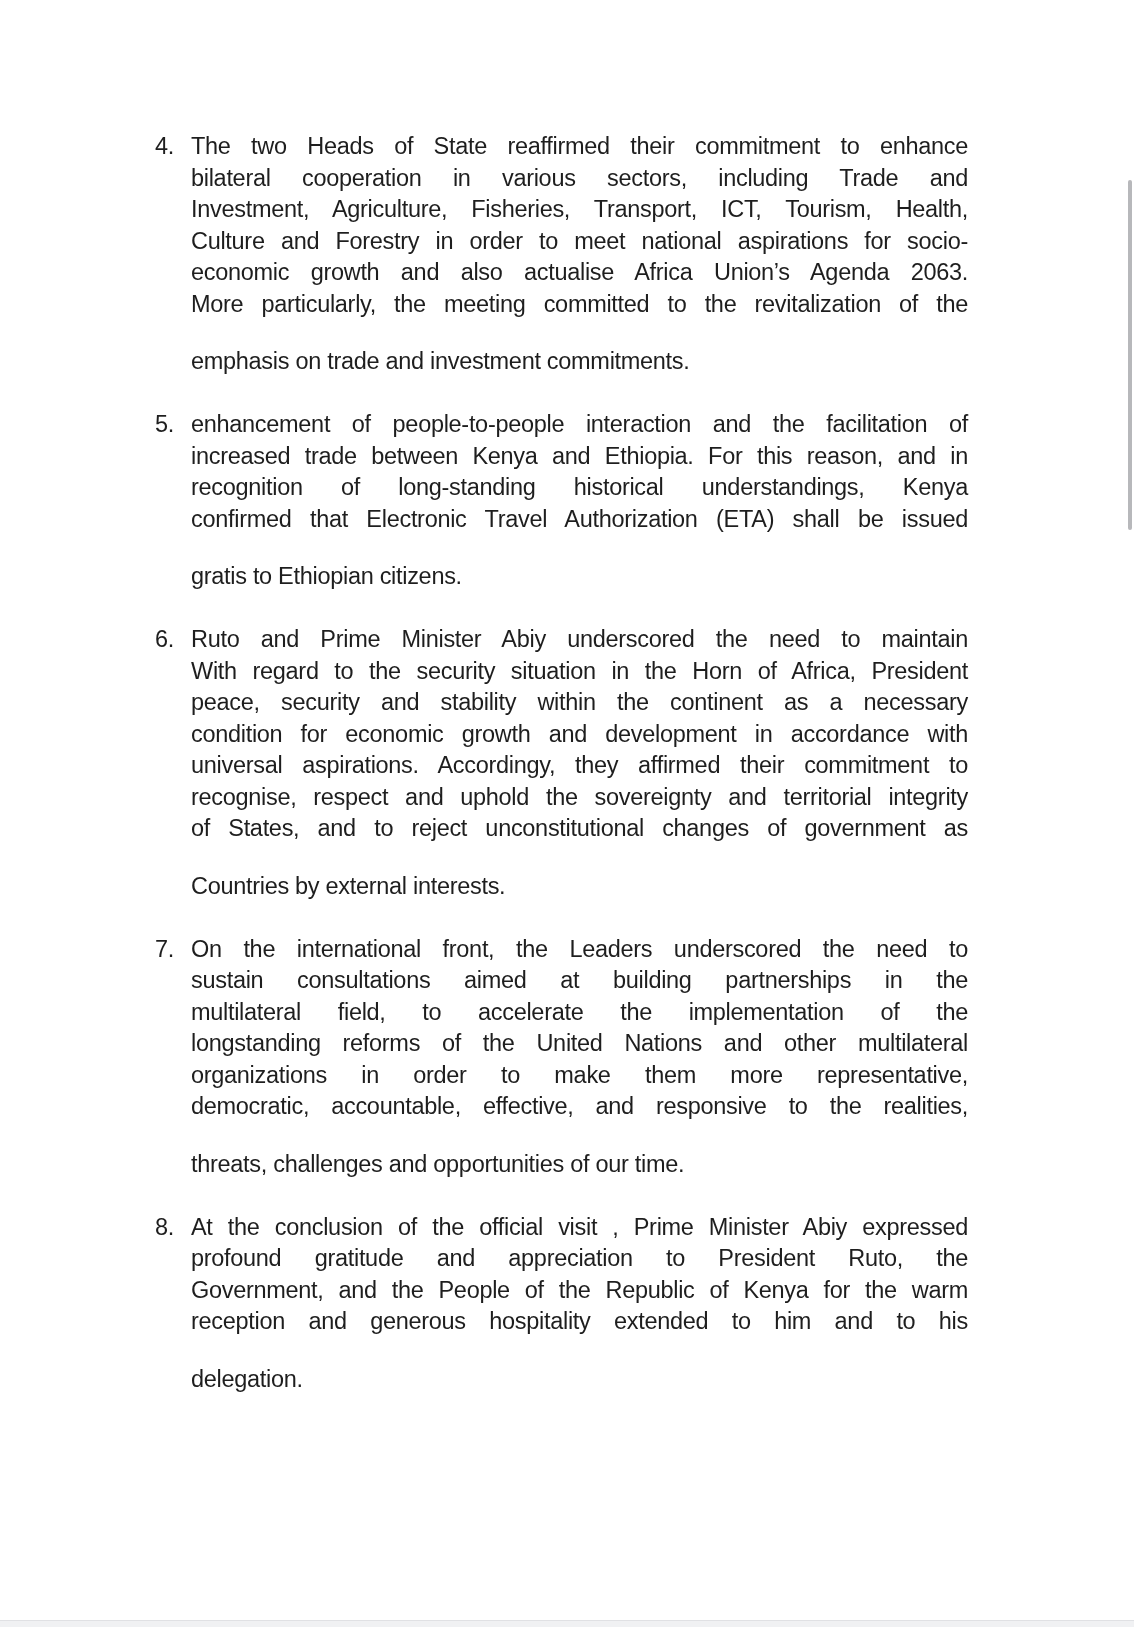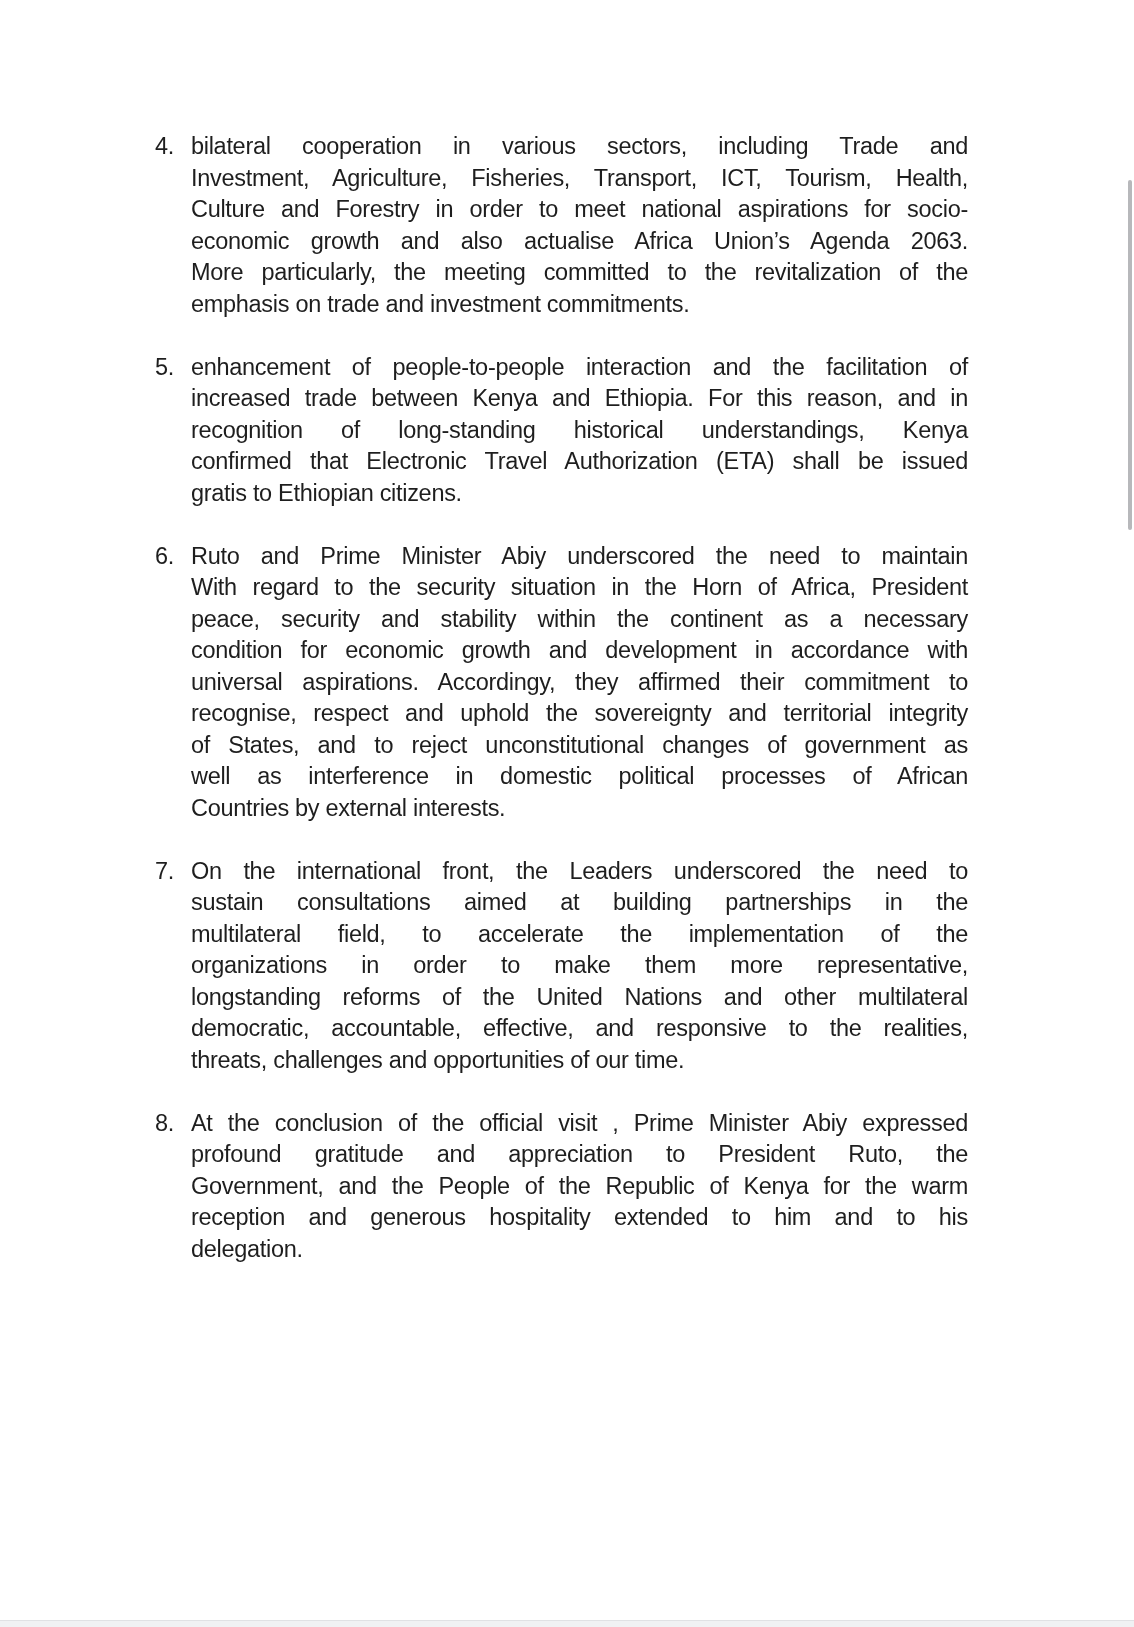--- a/index.html
+++ b/index.html
@@ -35,20 +35,21 @@
     text-align: left;
   }
   .lines { flex: 1 1 auto; min-width: 0; }
   .line {
     text-align: justify;
     text-align-last: justify;
     text-justify: inter-word;
   }
   .line.last {
     text-align-last: left;
+    margin-top: 26px;
   }
   .scrollbar-thumb {
     position: absolute;
     right: 2px;
     top: 180px;
     width: 4px;
     height: 350px;
     border-radius: 2px;
     background: #b7b8bb;
   }
@@ -63,20 +64,21 @@
   }
 </style>
 </head>
 <body>
 
 <div class="page">
   <div class="text-block" id="paragraph-list">
       <div class="para">
         <div class="num">4.</div>
         <div class="lines">
+          <div class="line">The two Heads of State reaffirmed their commitment to enhance</div>
           <div class="line">bilateral cooperation in various sectors, including Trade and</div>
           <div class="line">Investment, Agriculture, Fisheries, Transport, ICT, Tourism, Health,</div>
           <div class="line">Culture and Forestry in order to meet national aspirations for socio-</div>
           <div class="line">economic growth and also actualise Africa Union’s Agenda 2063.</div>
           <div class="line">More particularly, the meeting committed to the revitalization of the</div>
           <div class="line last">emphasis on trade and investment commitments.</div>
         </div>
       </div>
       <div class="para">
         <div class="num">5.</div>
@@ -91,32 +93,31 @@
       <div class="para">
         <div class="num">6.</div>
         <div class="lines">
           <div class="line">Ruto and Prime Minister Abiy underscored the need to maintain</div>
           <div class="line">With regard to the security situation in the Horn of Africa, President</div>
           <div class="line">peace, security and stability within the continent as a necessary</div>
           <div class="line">condition for economic growth and development in accordance with</div>
           <div class="line">universal aspirations. Accordingy, they affirmed their commitment to</div>
           <div class="line">recognise, respect and uphold the sovereignty and territorial integrity</div>
           <div class="line">of States, and to reject unconstitutional changes of government as</div>
-          <div class="line">well as interference in domestic political processes of African</div>
           <div class="line last">Countries by external interests.</div>
         </div>
       </div>
       <div class="para">
         <div class="num">7.</div>
         <div class="lines">
           <div class="line">On the international front, the Leaders underscored the need to</div>
           <div class="line">sustain consultations aimed at building partnerships in the</div>
           <div class="line">multilateral field, to accelerate the implementation of the</div>
+          <div class="line">longstanding reforms of the United Nations and other multilateral</div>
           <div class="line">organizations in order to make them more representative,</div>
-          <div class="line">longstanding reforms of the United Nations and other multilateral</div>
           <div class="line">democratic, accountable, effective, and responsive to the realities,</div>
           <div class="line last">threats, challenges and opportunities of our time.</div>
         </div>
       </div>
       <div class="para">
         <div class="num">8.</div>
         <div class="lines">
           <div class="line">At the conclusion of the official visit , Prime Minister Abiy expressed</div>
           <div class="line">profound gratitude and appreciation to President Ruto, the</div>
           <div class="line">Government, and the People of the Republic of Kenya for the warm</div>

